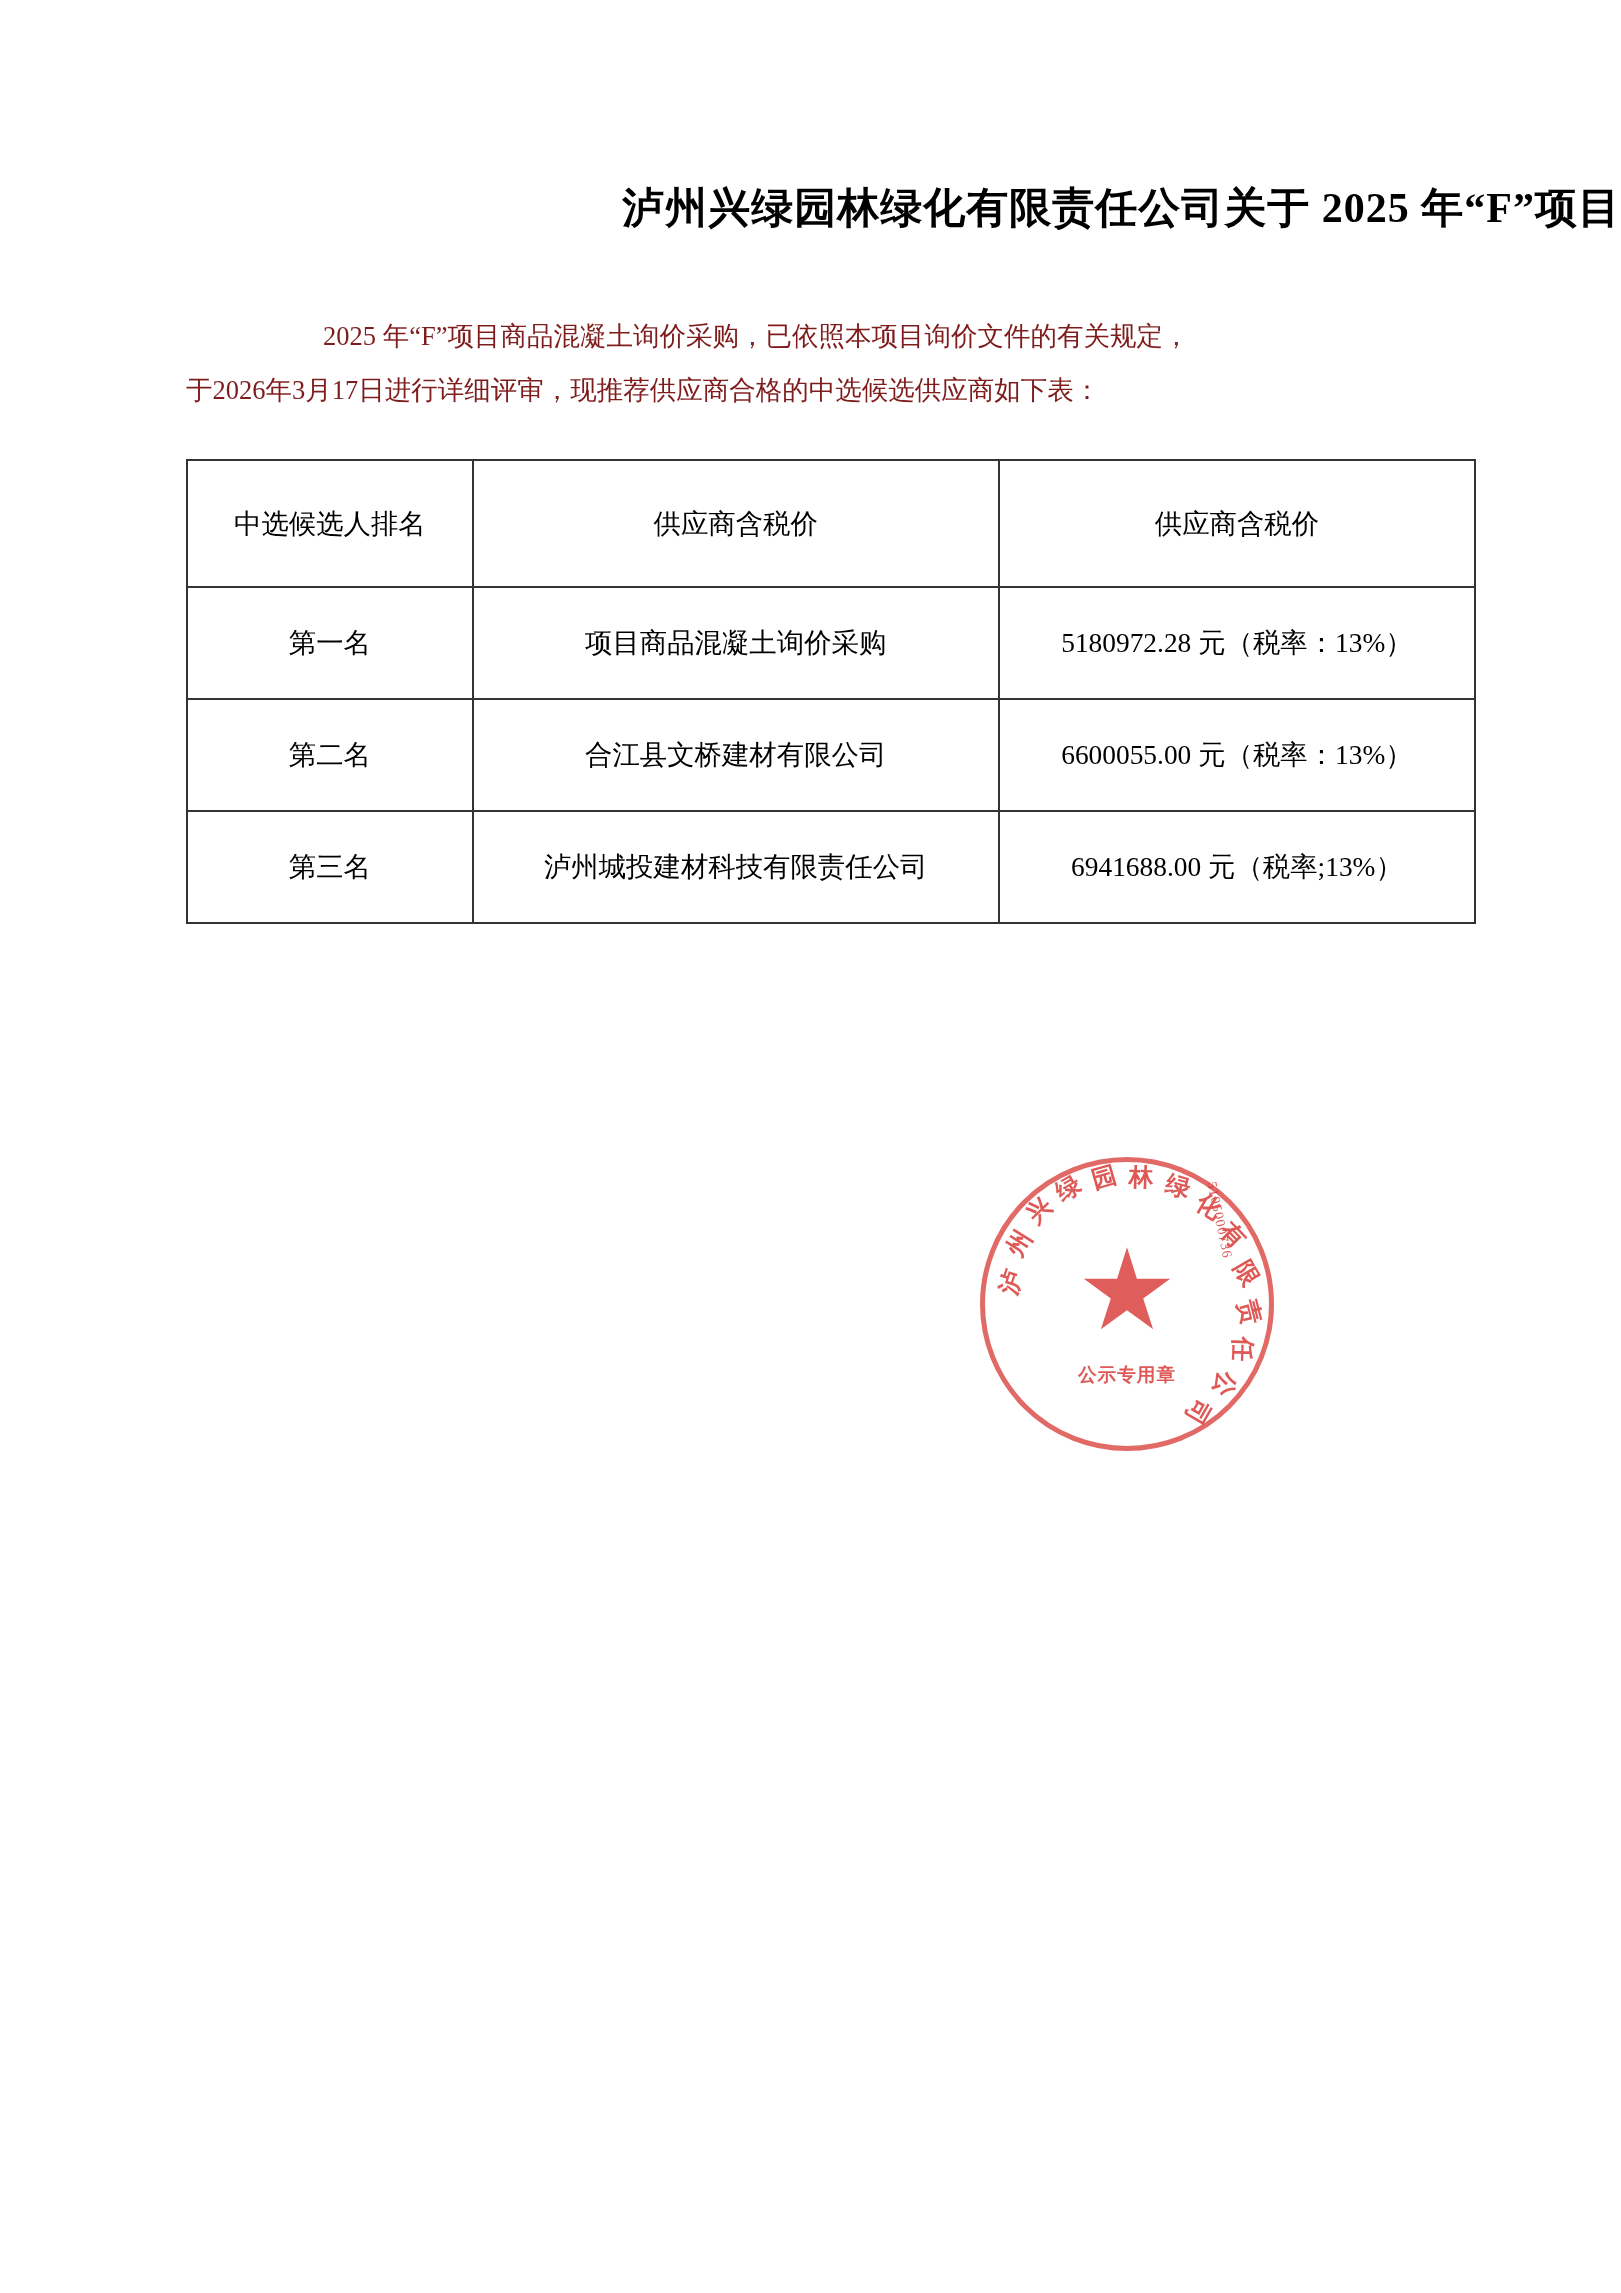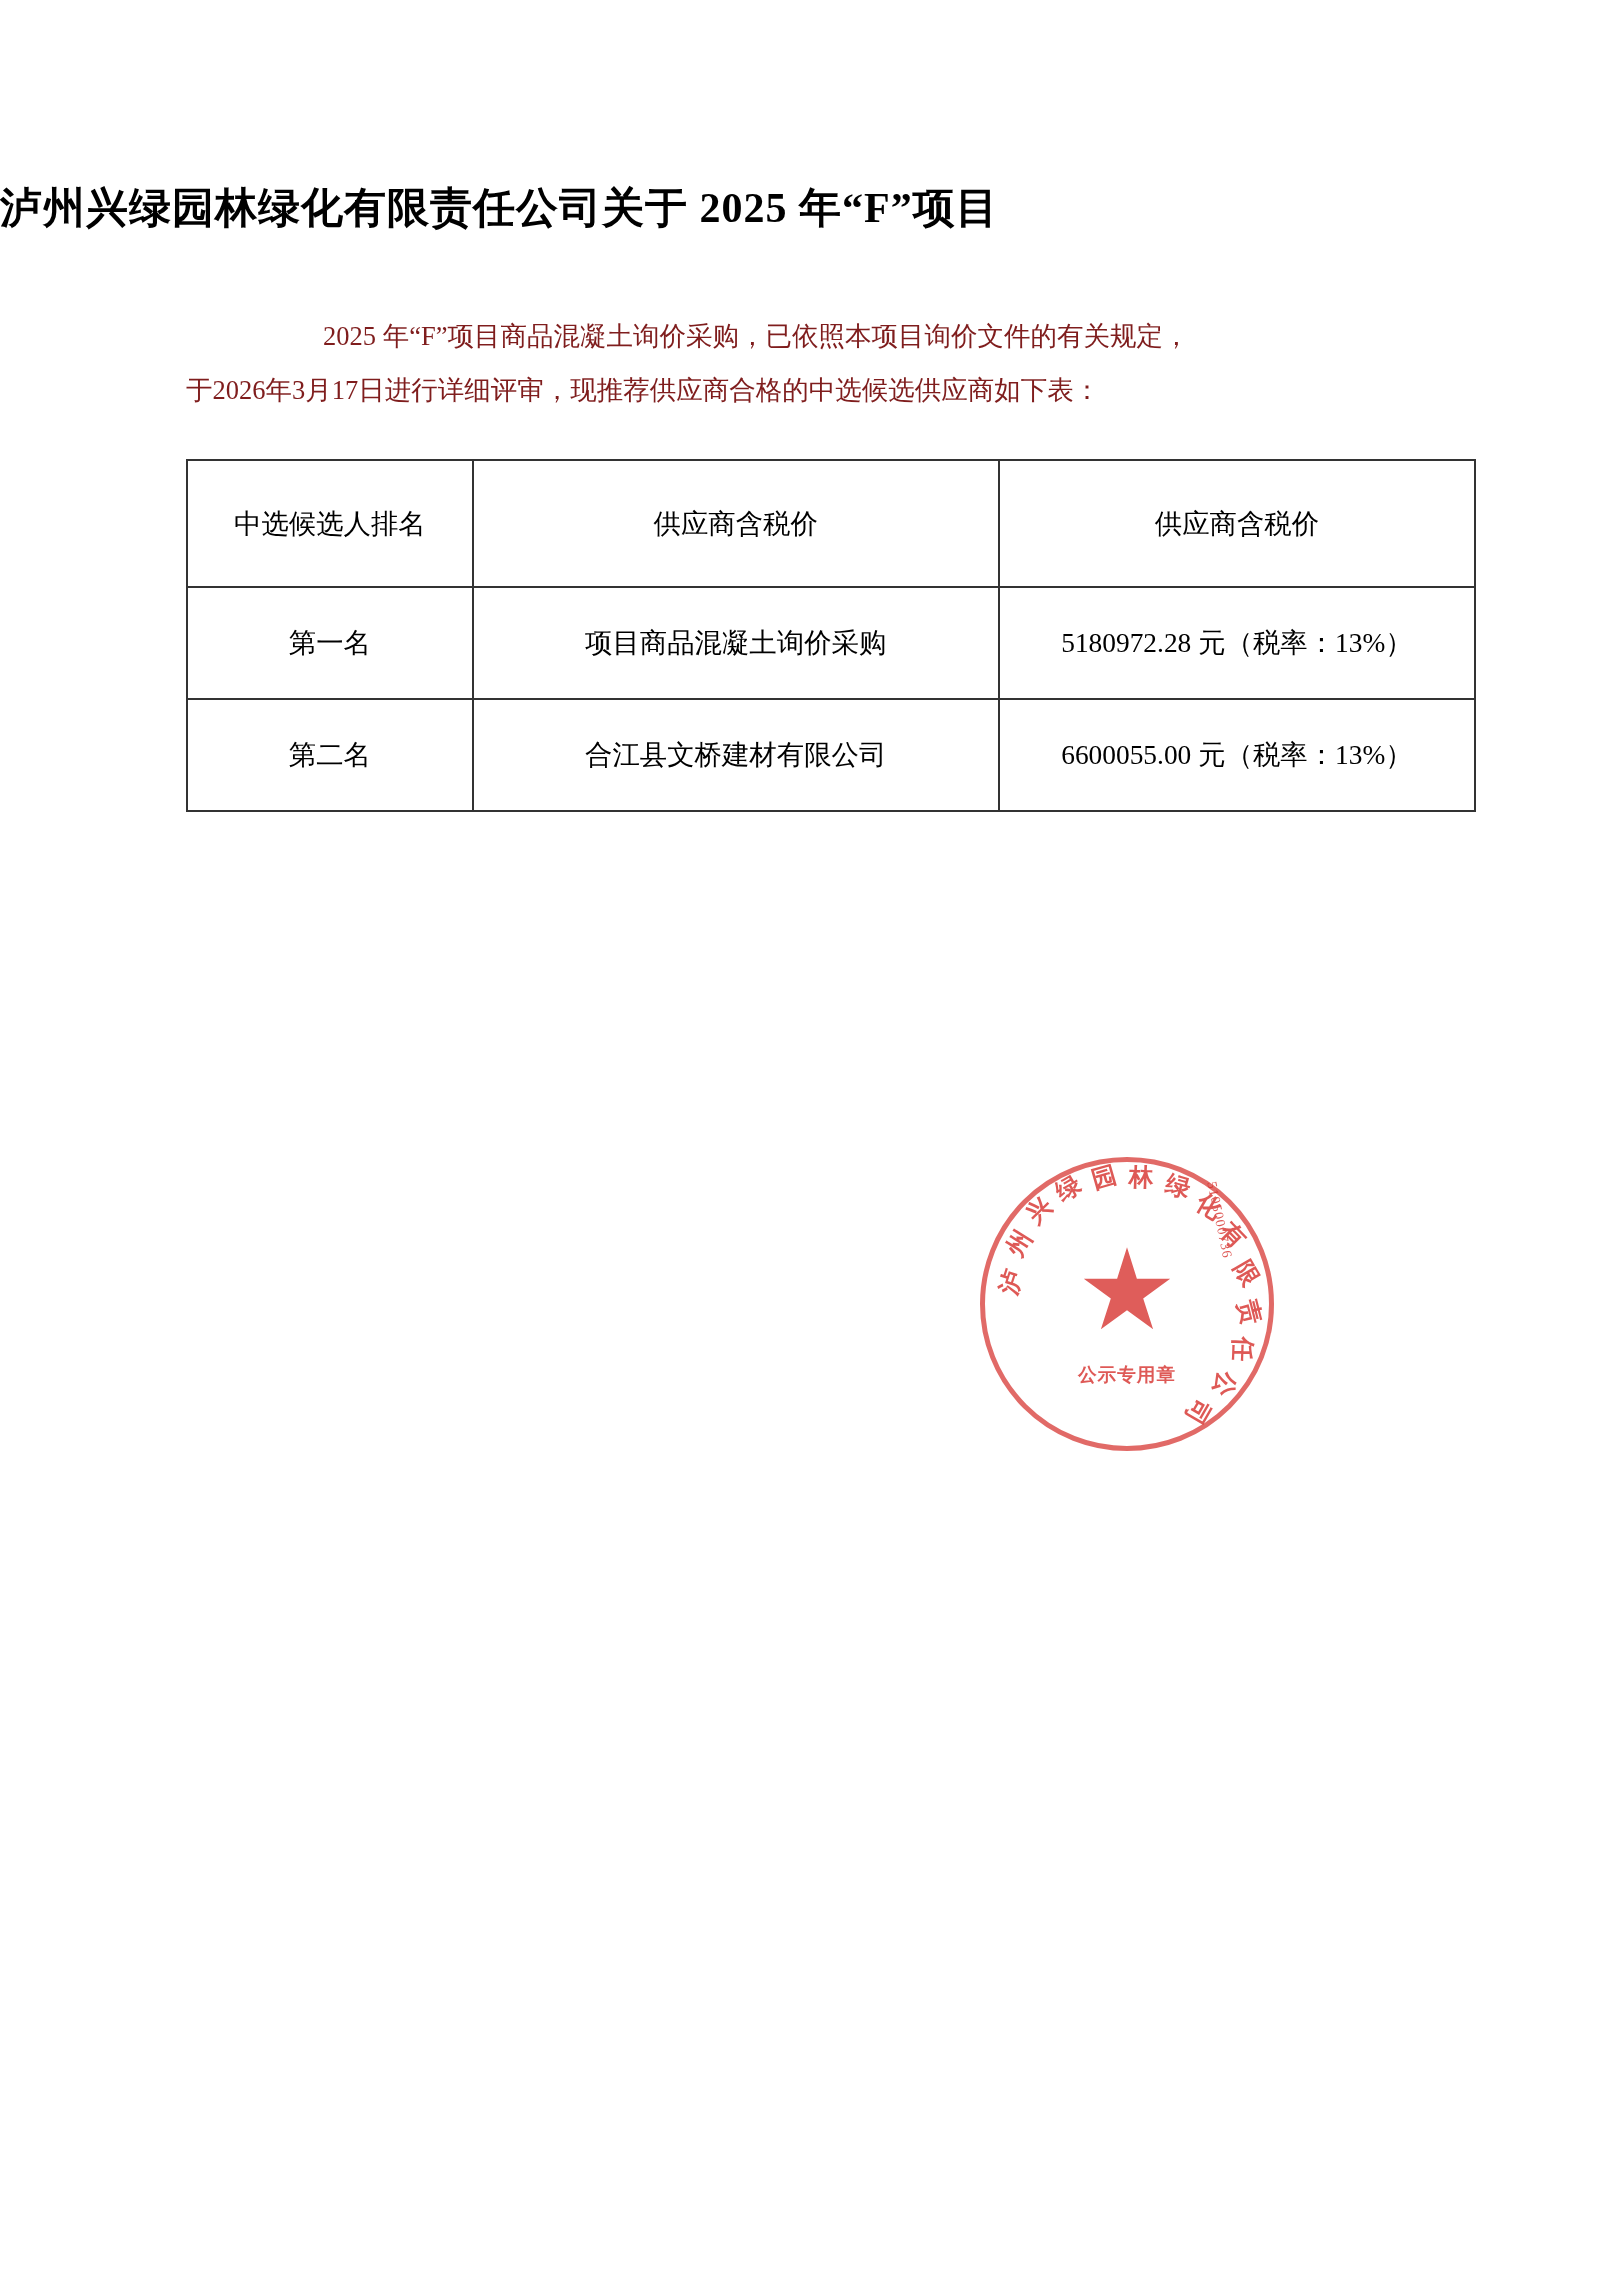--- a/index.html
+++ b/index.html
@@ -16,21 +16,21 @@
     overflow: hidden;
   }
   .page {
     position: absolute;
     top: 0; left: 0;
     width: 1621px;
     height: 2294px;
   }
   .title-block {
     margin-top: 174px;
-    text-align: left;
+    text-align: right;
   }
   .title-line {
     font-size: 42px;
     font-weight: 700;
     letter-spacing: 1px;
     line-height: 1.62;
     color: #000;
   }
   .intro {
     margin: 67px 186px 0 186px;
@@ -186,20 +186,25 @@
     <tbody>
       <tr>
         <td>第一名</td>
         <td>项目商品混凝土询价采购</td>
         <td>5180972.28 元（税率：13%）</td>
       </tr>
       <tr>
         <td>第二名</td>
         <td>合江县文桥建材有限公司</td>
         <td>6600055.00 元（税率：13%）</td>
+      </tr>
+      <tr>
+        <td>第三名</td>
+        <td>泸州城投建材科技有限责任公司</td>
+        <td>6941688.00 元（税率;13%）</td>
       </tr>
     </tbody>
   </table>
 
   <div class="seal">
     <div class="seal-ring"></div>
     <div class="seal-text">
       <div class="seal-arc-char">
         <span style="left:-116px; top:-21.6px; transform:translate(-50%,-50%) rotate(-72deg);">泸</span>
         <span style="left:-108px; top:-61px; transform:translate(-50%,-50%) rotate(-58deg);">州</span>

